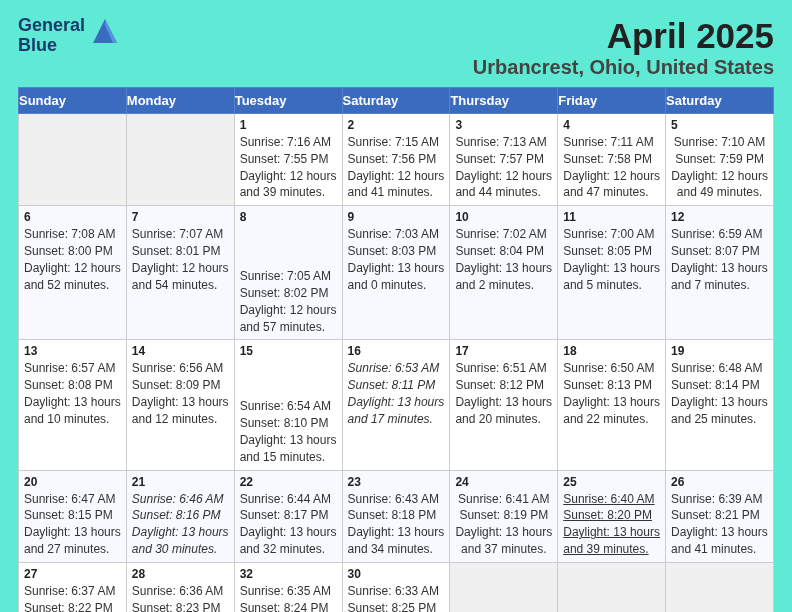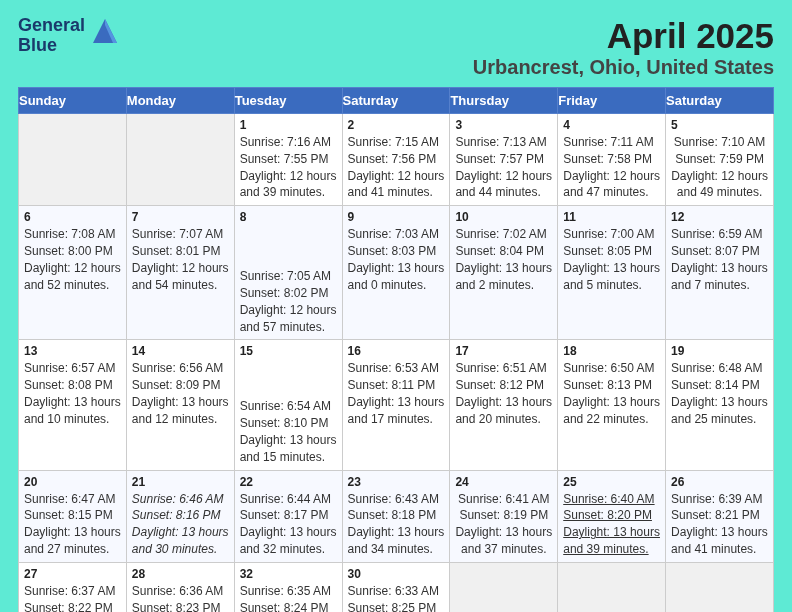--- a/index.html
+++ b/index.html
@@ -218,21 +218,21 @@
 Daylight: 13 hours and 12 minutes.</div>
           </td>
           <td>
             <span class="day-num">15</span>
             <div class="day-info" style="white-space: pre-line; margin-top: 40px;">Sunrise: 6:54 AM
 Sunset: 8:10 PM
 Daylight: 13 hours and 15 minutes.</div>
           </td>
           <td>
             <span class="day-num">16</span>
-            <div class="day-info" style="white-space: pre-line;">Sunrise: 6:53 AM
+            <div class="day-info" style="white-space: pre-line; font-style: italic;">Sunrise: 6:53 AM
 Sunset: 8:11 PM
 Daylight: 13 hours and 17 minutes.</div>
           </td>
           <td>
             <span class="day-num">17</span>
             <div class="day-info" style="white-space: pre-line;">Sunrise: 6:51 AM
 Sunset: 8:12 PM
 Daylight: 13 hours and 20 minutes.</div>
           </td>
           <td>

